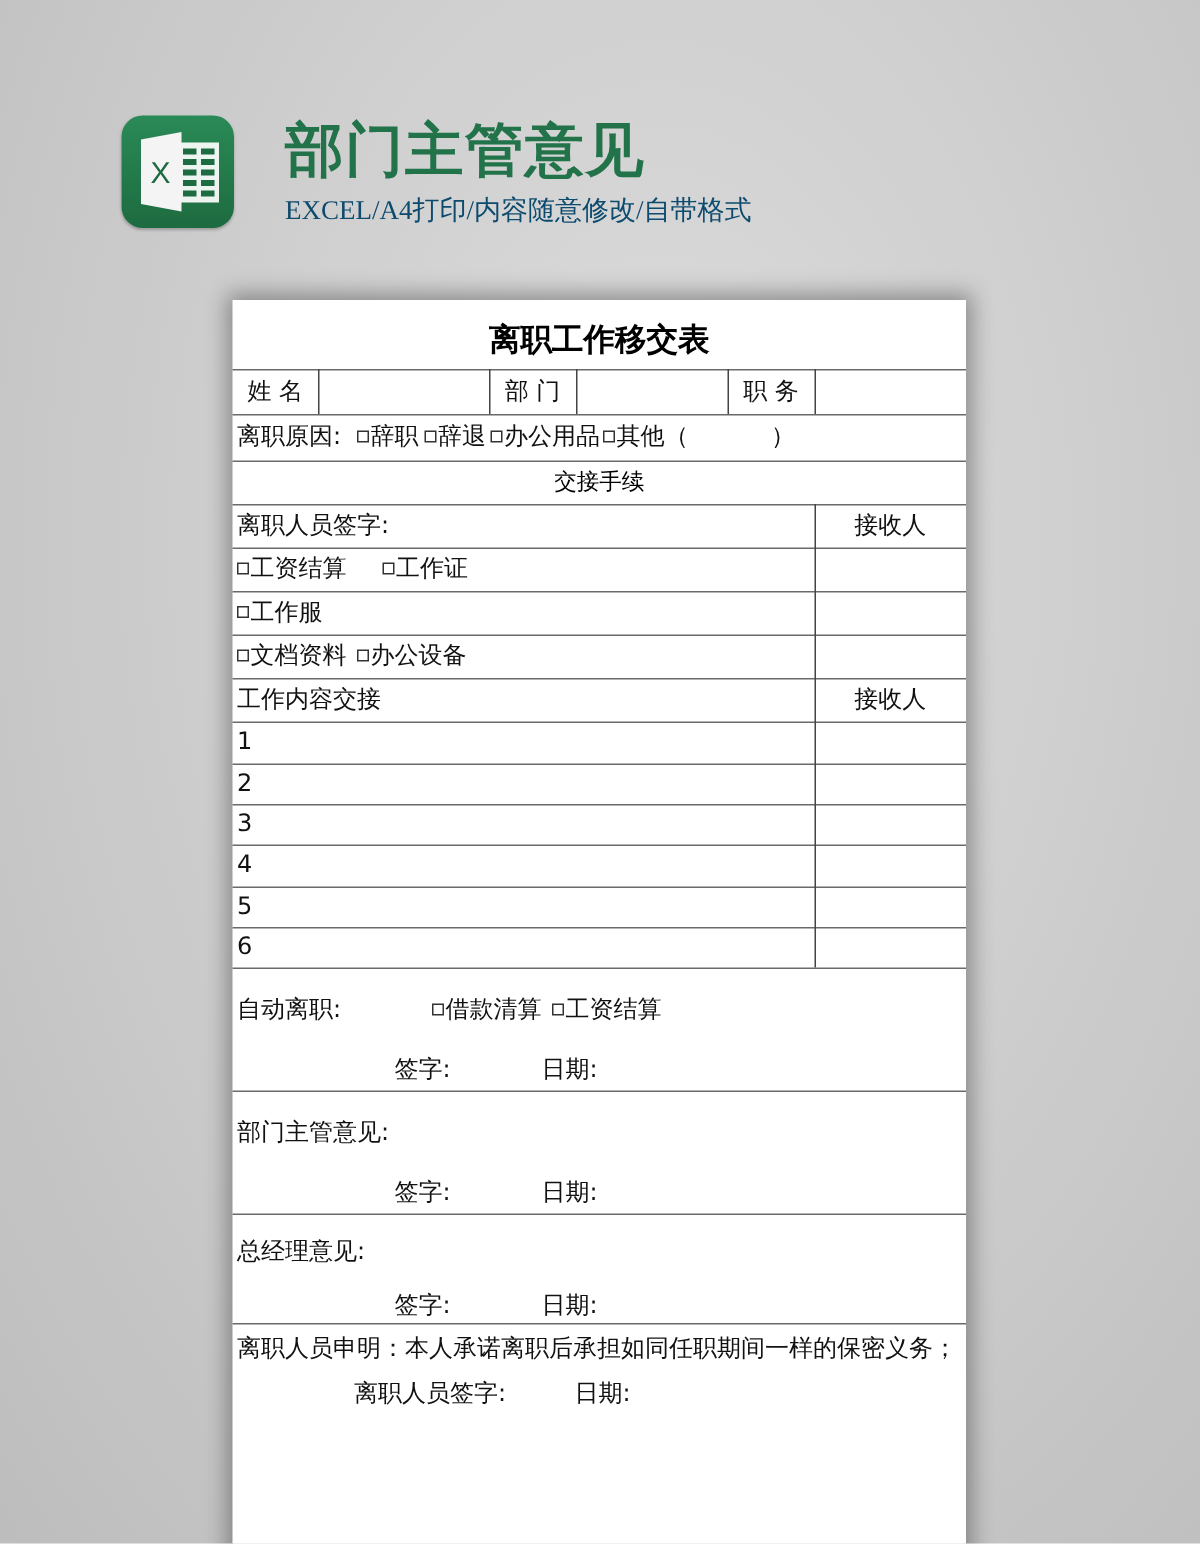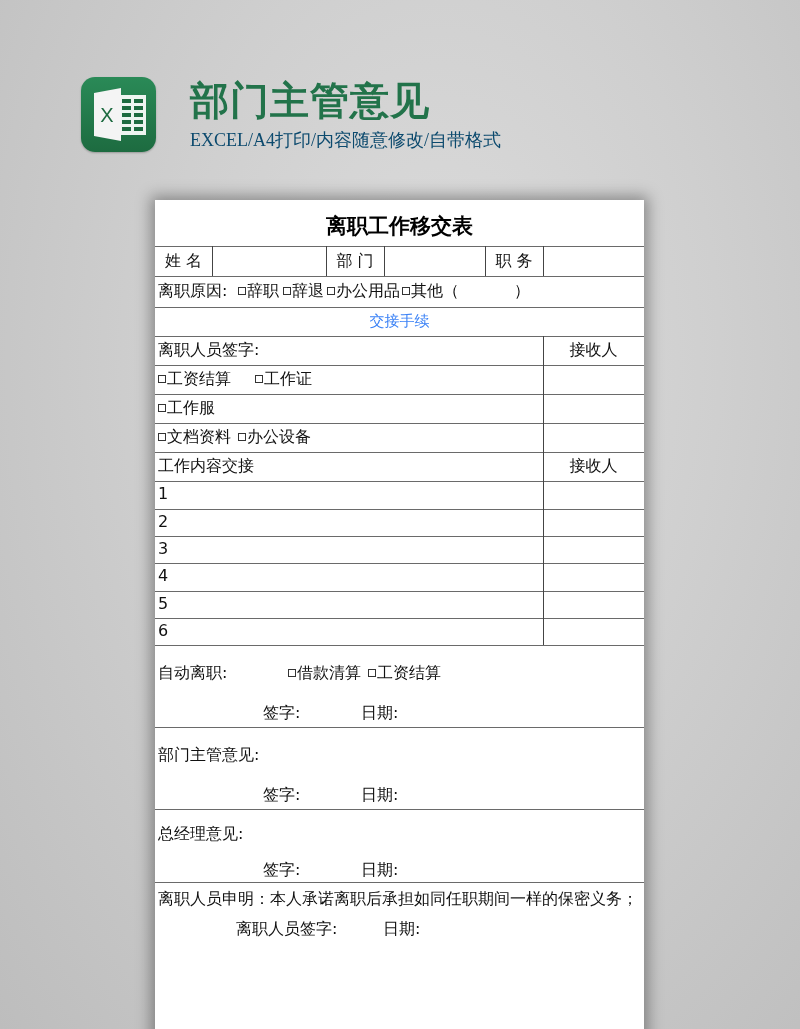--- a/index.html
+++ b/index.html
@@ -22,21 +22,21 @@
     position:absolute; left:190px; top:128px; font-size:18px; color:#0c4a6e; line-height:24px;font-family:Liberation Serif, serif;
   }
   .paper {
     position:absolute; left:155px; top:200px; width:489px; height:948px;
     background:#fff; box-shadow: 0 0 14px 4px rgba(0,0,0,0.35);
   }
   .line-h { position:absolute; left:0; width:489px; height:1px; background:#6a6a6a; }
   .line-v { position:absolute; width:1px; background:#444; }
   .t { position:absolute; font-size:16px; color:#111; line-height:16px; white-space:nowrap; }
   .title { position:absolute; left:0; width:489px; top:12px; text-align:center; font-size:21px; font-weight:bold; color:#000; }
-  .section { position:absolute; left:0; width:489px; text-align:center; font-size:15px; color:#3b82f6; }
+  .section { position:absolute; left:0; width:489px; text-align:center; font-size:15px; color:#000000; }
   .cb { display:inline-block; width:6px; height:6px; border:1px solid #333; margin-right:1px; vertical-align:1px; }
   .center { text-align:center; }
 </style>
 </head>
 <body>
 
 <div class="logo">
   <svg width="75" height="75" viewBox="0 0 75 75">
     <rect x="37" y="18" width="28" height="40" fill="#ffffff" opacity="0.92"></rect>
     <g fill="#1d6b40">

